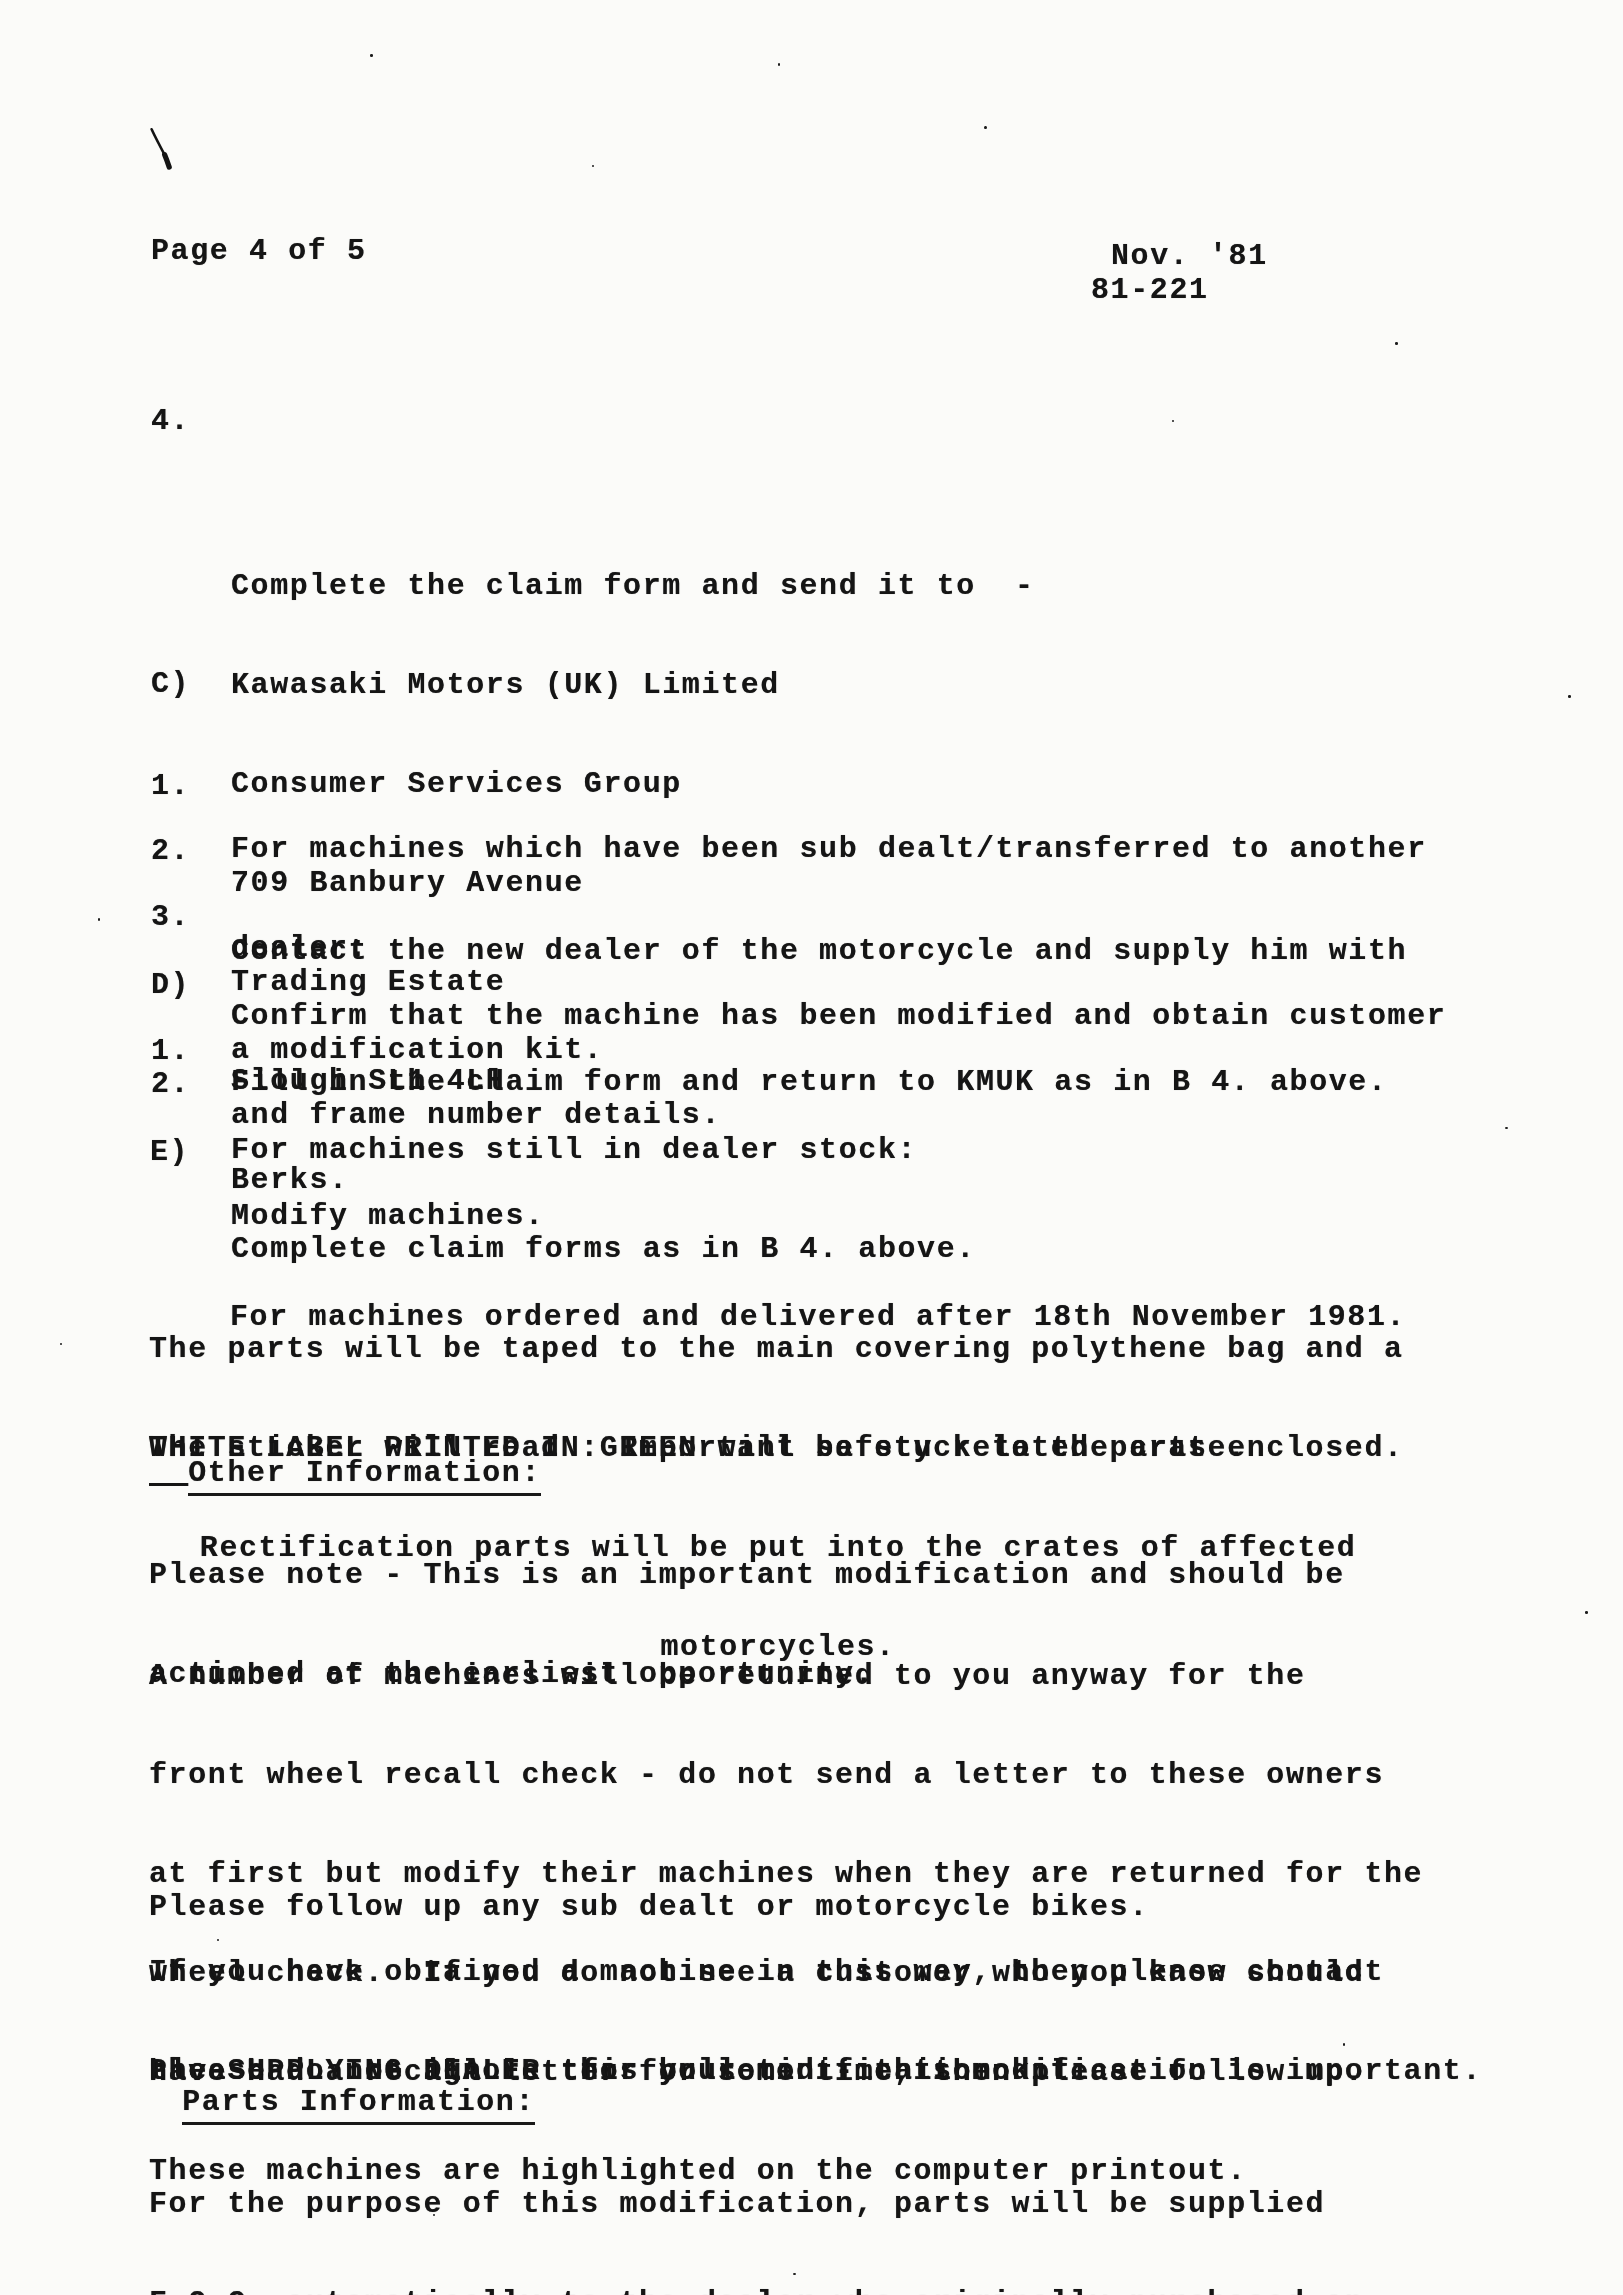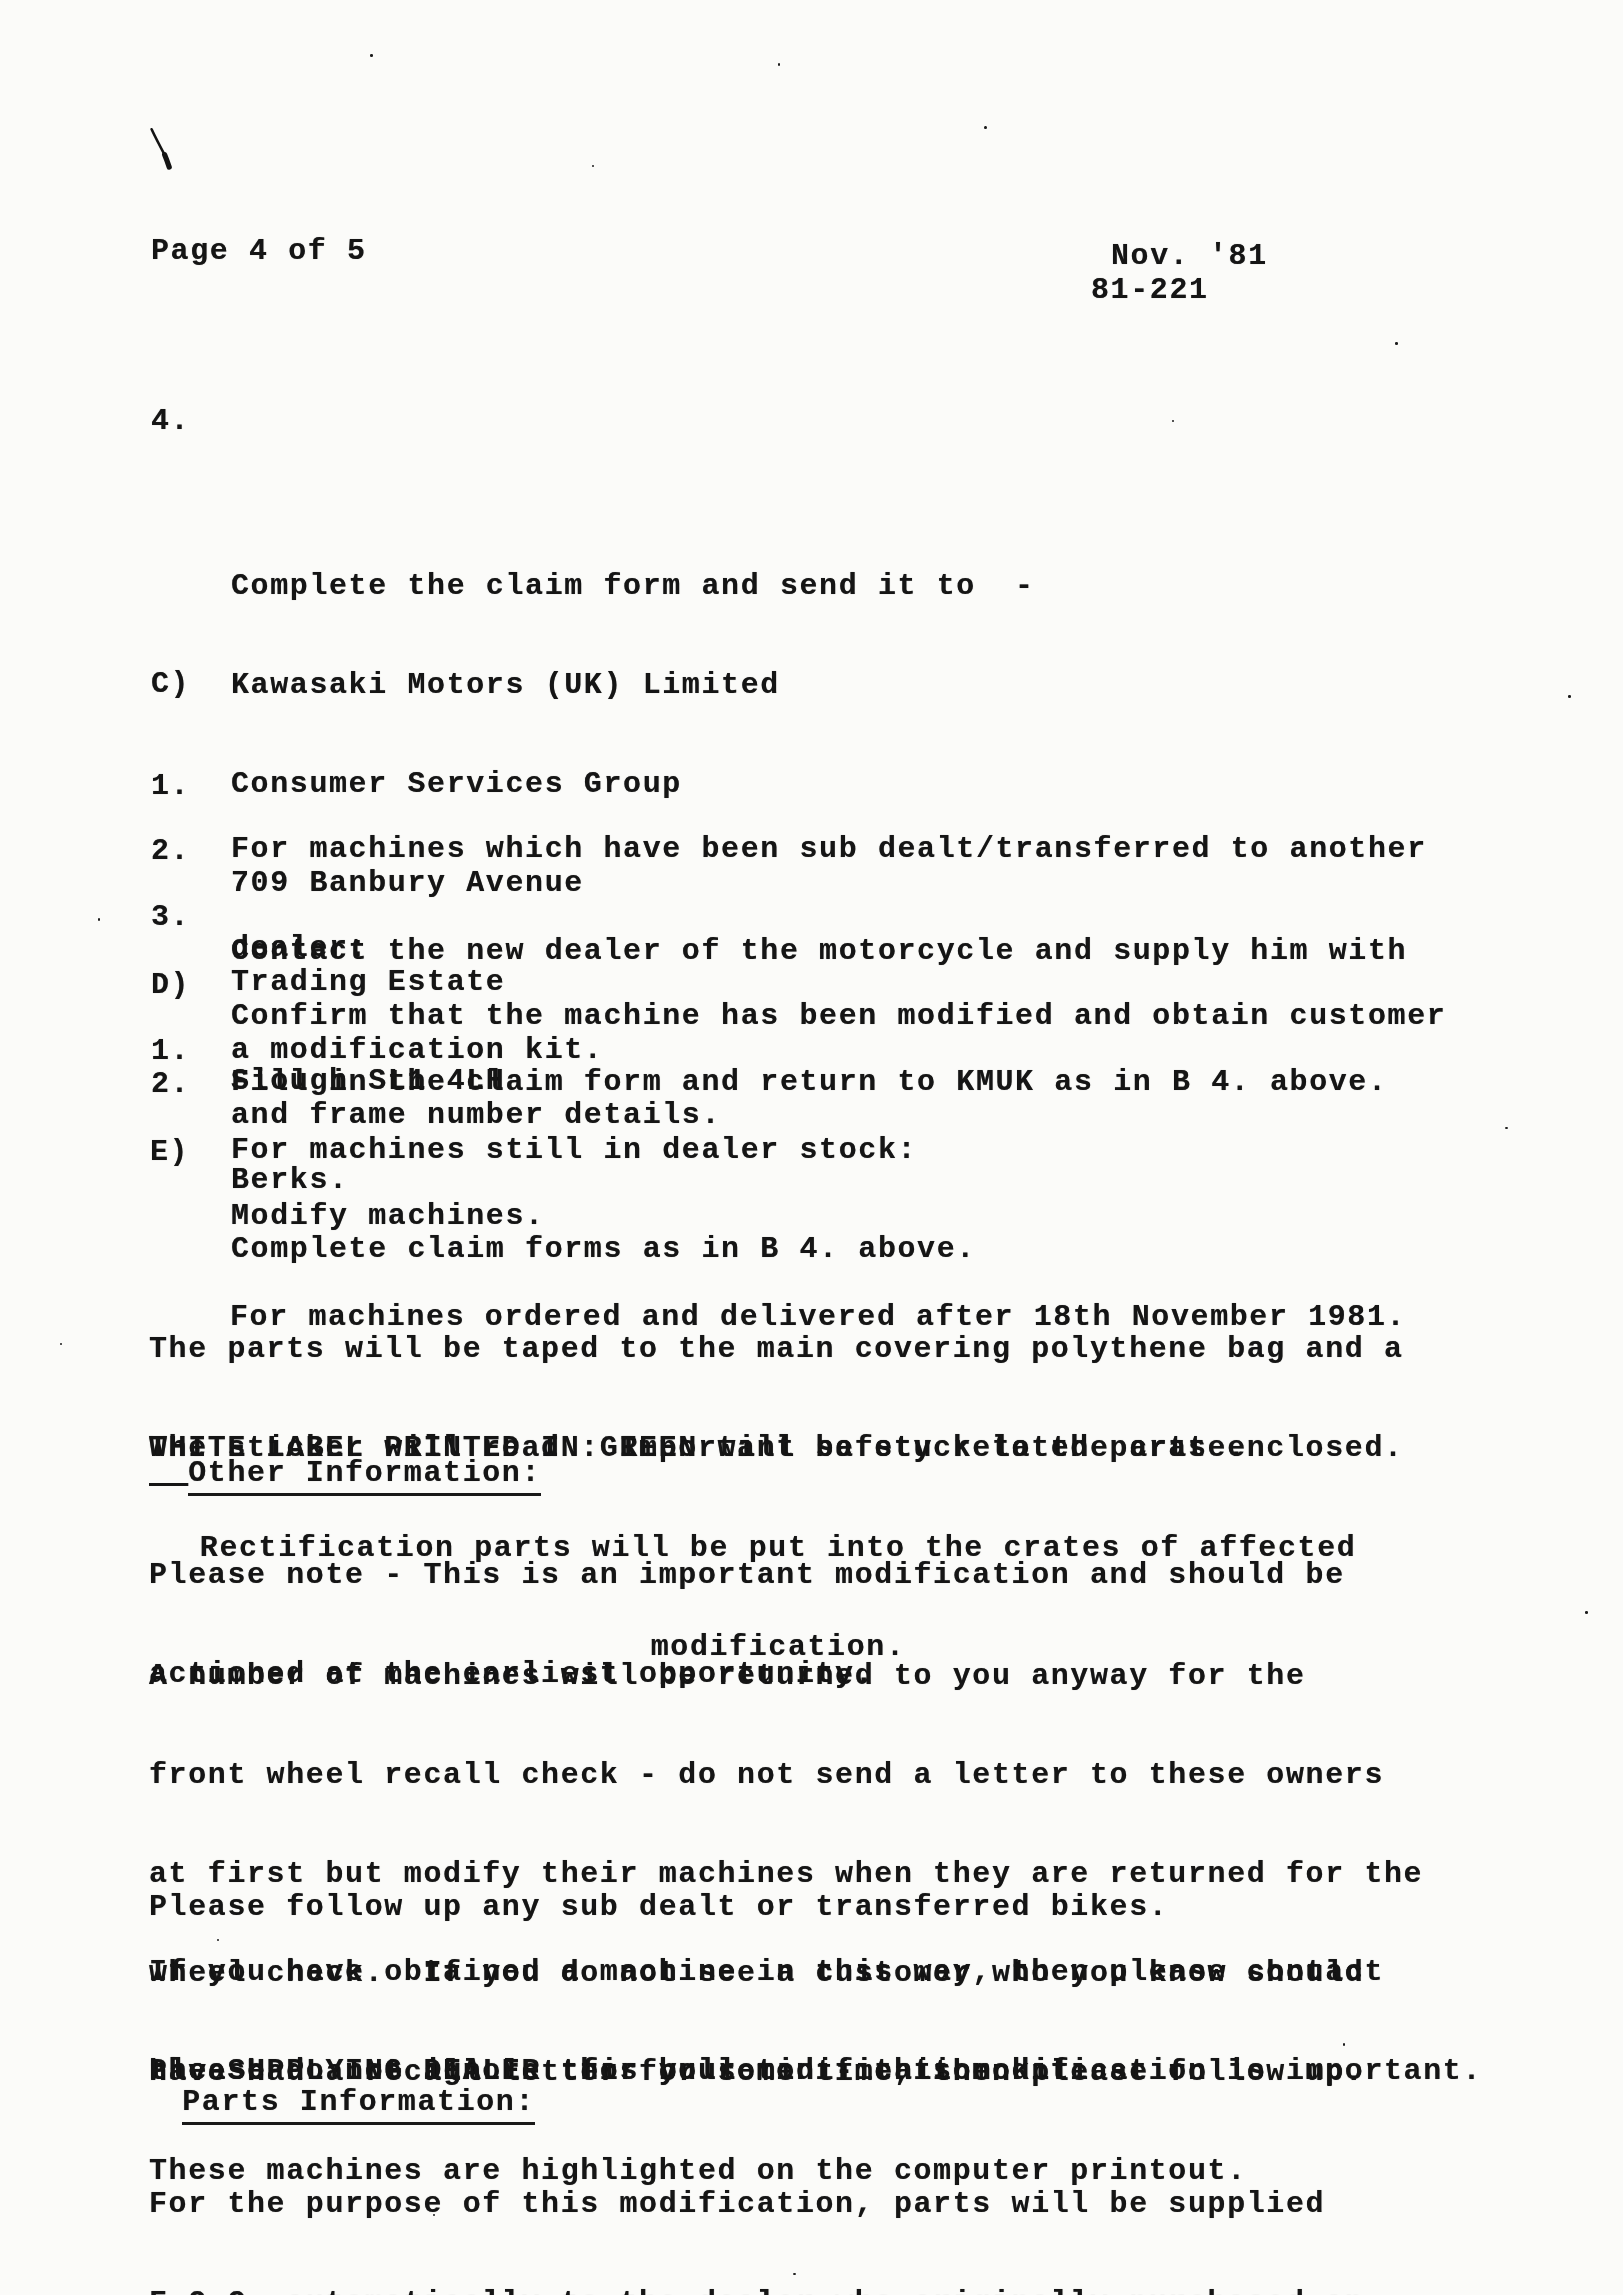--- a/index.html
+++ b/index.html
@@ -104,21 +104,21 @@
   </div>
 </div>
 
 <div class="block" style="left:150px; top:1136px;">
   <span class="lbl">E)</span>
   <div class="txt">
     <div>For machines ordered and delivered after 18th November 1981.</div>
   </div>
   <div class="cont">
     <div>Rectification parts will be put into the crates of affected</div>
-    <div>modification.</div>
+    <div>motorcycles.</div>
   </div>
 </div>
 
 <div class="block" style="left:149px; top:1267px;">
   <div>The parts will be taped to the main covering polythene bag and a</div>
   <div>WHITE LABEL PRINTED IN GREEN will be stuck to the crate.</div>
 </div>
 
 <div class="block" style="left:149px; top:1366px;">
   <div>The sticker will read : Important safety related parts enclosed.</div>
@@ -136,21 +136,21 @@
 <div class="block" style="left:149px; top:1594px;">
   <div>A number of machines will be returned to you anyway for the</div>
   <div>front wheel recall check - do not send a letter to these owners</div>
   <div>at first but modify their machines when they are returned for the</div>
   <div>wheel check.  If you do not see a customer who you know should</div>
   <div>have had a recall letter for some time, then please follow up.</div>
   <div>These machines are highlighted on the computer printout.</div>
 </div>
 
 <div class="block" style="left:149px; top:1825px;">
-  <div>Please follow up any sub dealt or transferred bikes.</div>
+  <div>Please follow up any sub dealt or motorcycle bikes.</div>
 </div>
 
 <div class="block" style="left:149px; top:1890px;">
   <div>If you have obtained a machine in this way, then please contact</div>
   <div>the SUPPLYING DEALER  for your modification kit.</div>
 </div>
 
 <div class="block" style="left:149px; top:1989px;">
   <div>Please do not ignore this bulletin - this modification is important.</div>
 </div>

